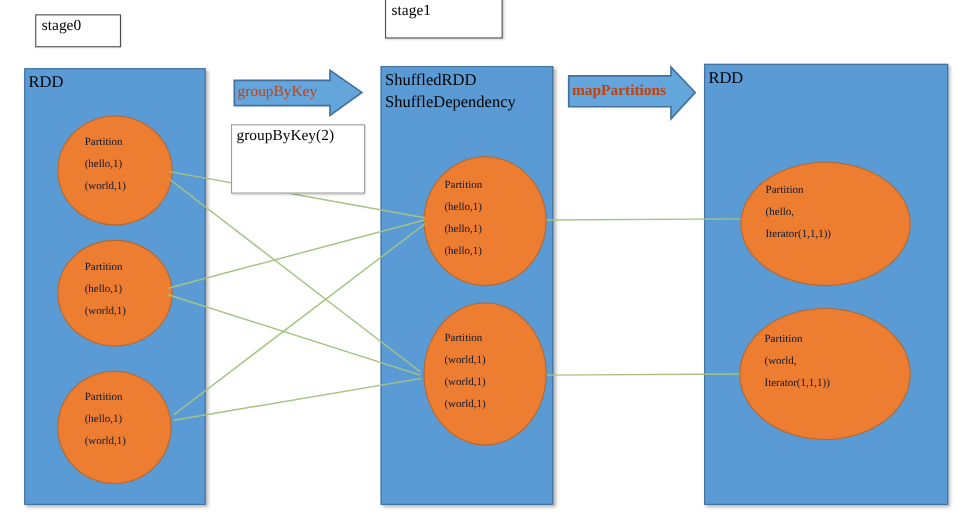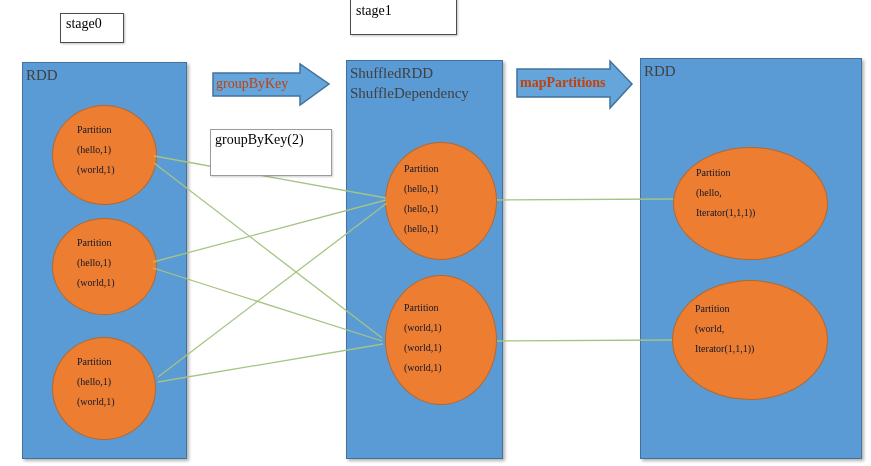--- a/index.html
+++ b/index.html
@@ -6,32 +6,32 @@
   .canvas {
     position:relative; width:871px; height:466px; overflow:hidden;
     background:#ffffff; font-family:"Liberation Serif", serif; color:#000;
   }
   
   .stage-box {
     position:absolute; background:#ffffff; border:1px solid #4d4d4d;
     box-shadow:1px 1px 2px rgba(0,0,0,0.25);
     font-size:14px; padding:2px 5px; box-sizing:border-box;
   }
-  .stage0 { left:60px; top:13px;  width:64px;  height:30px; }
+  .stage0 { left:32px; top:13px;  width:78px;  height:30px; }
   .stage1 { left:350px; top:-3px; width:107px; height:38px; padding-top:5px; }
   
   .rdd-box {
     position:absolute; background:#5b9bd5; border:1px solid #41719c;
     box-shadow:2px 2px 3px rgba(0,0,0,0.3); box-sizing:border-box; z-index:1;
   }
   .rdd-left   { left:22px;  top:62px; width:165px; height:397px; }
   .rdd-middle { left:346px; top:60px; width:157px; height:399px; }
   .rdd-right  { left:640px; top:58px; width:222px; height:401px; }
   .rdd-title {
-    color:#404040; font-size:15px; padding:2px 3px; line-height:20px;
+    color:#000000; font-size:15px; padding:2px 3px; line-height:20px;
     white-space:pre-line;
   }
   
   .partition {
     position:absolute; background:#ed7d31; border:1px solid #b4682e;
     border-radius:50%; box-sizing:border-box; z-index:2;
     color:#0f172a; font-size:10px; line-height:20px;
   }
   .partition .ptext { white-space:pre-line; }
   
@@ -56,24 +56,24 @@
   }
   
   .arrow-label {
     position:absolute; z-index:4; color:#c2410c; font-size:14px;
     display:flex; align-items:center;
   }
   .lbl-gbk { left:216px; top:72px; width:84px; height:24px; }
   .lbl-map { left:520px; top:69px; width:90px; height:28px;font-weight:bold; }
   
   .call-box {
-    position:absolute; left:210px; top:113px; width:122px; height:47px;
+    position:absolute; left:210px; top:113px; width:122px; height:63px;
     background:#ffffff; border:1px solid #9b9b9b; box-sizing:border-box;
     box-shadow:1px 1px 2px rgba(0,0,0,0.2); z-index:4;
-    font-size:14px; padding:2px 4px;margin-top:16px;
+    font-size:14px; padding:2px 4px;
   }
 </style>
 </head>
 <body>
 
 <div class="canvas">
 
   <div class="stage-box stage0">
     <span>stage0</span>
   </div>

